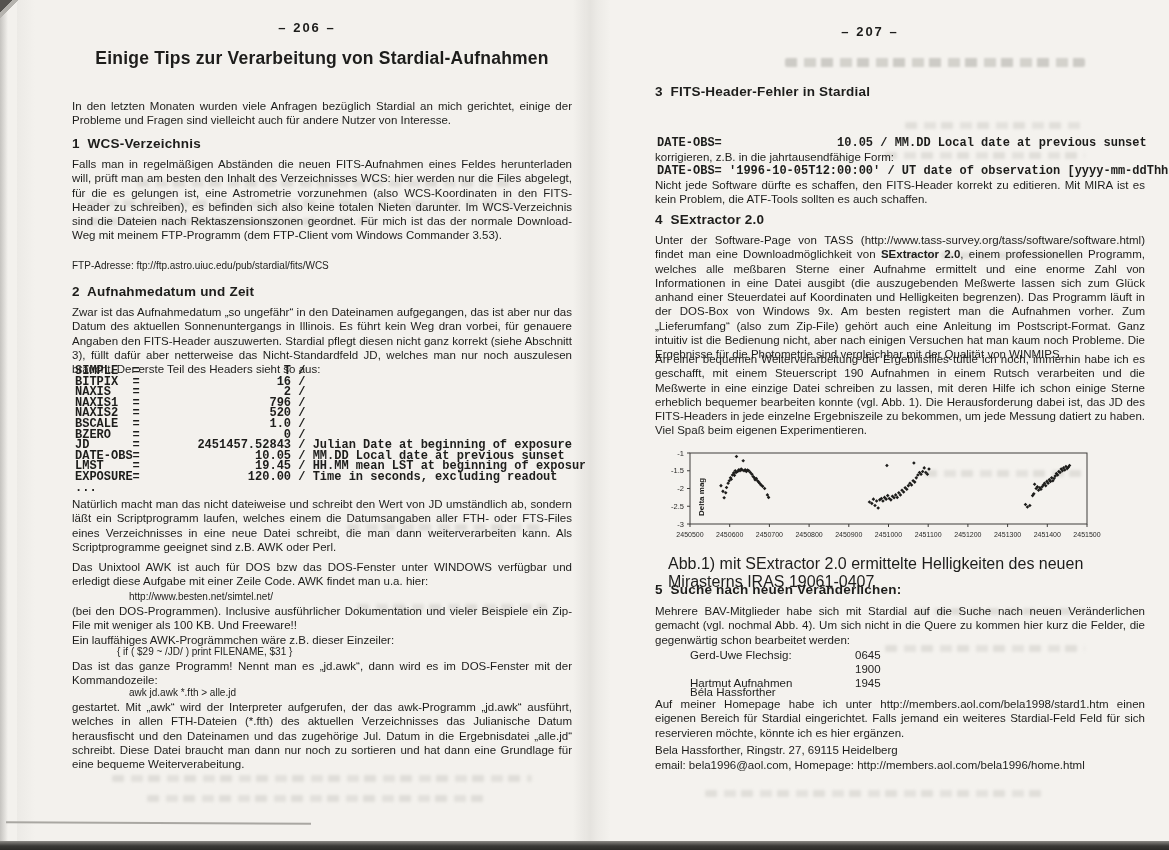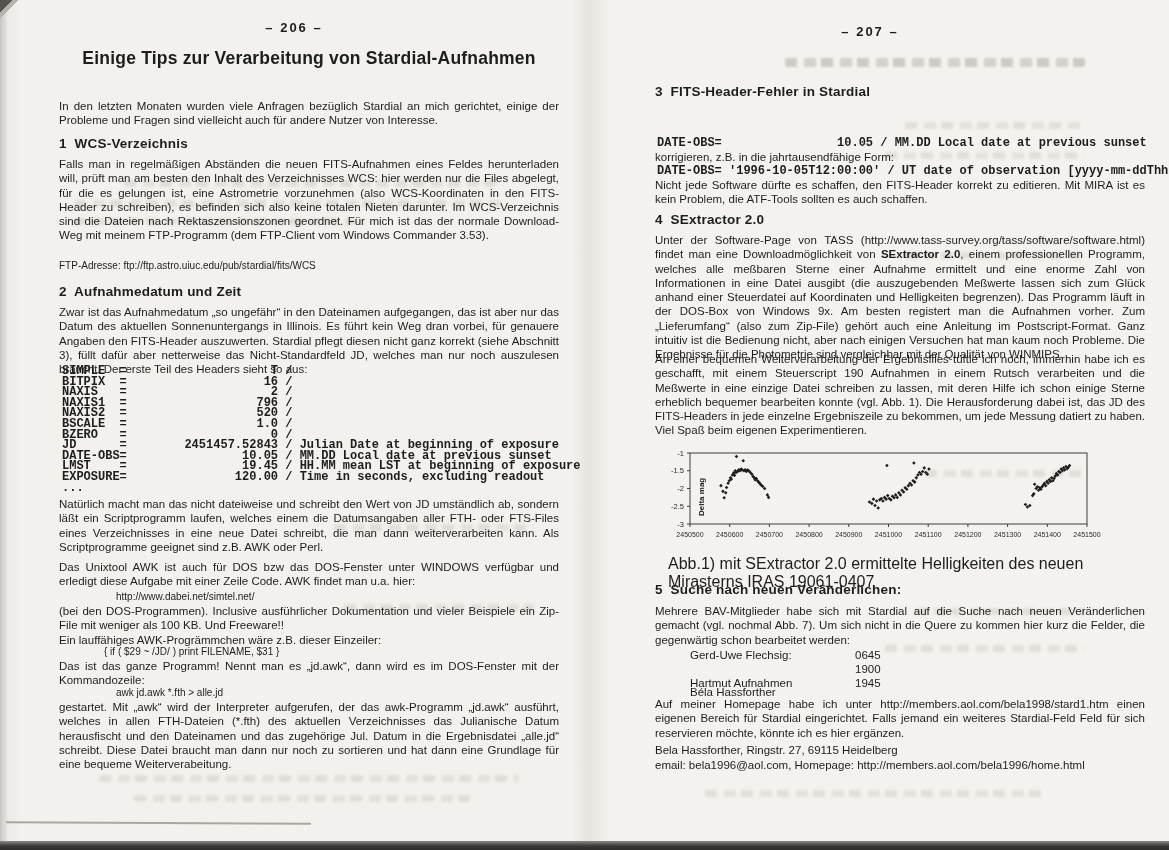--- a/index.html
+++ b/index.html
@@ -1,19 +1,19 @@
 <!DOCTYPE html>
 <html><head>
 <meta charset="utf-8">
 <style>
   html,body{margin:0;padding:0;}
   body{width:1169px;height:850px;position:relative;background:#f3f1ed;
        font-family:"Liberation Sans",sans-serif;color:#1d1d1b;overflow:hidden;}
   .page{position:absolute;top:0;height:850px;}
-  #page-left{left:4px;width:585px;background:linear-gradient(90deg,#eceae6 0,#f3f1ed 18px);padding-left:35px;}
+  #page-left{left:17px;width:585px;background:linear-gradient(90deg,#eceae6 0,#f3f1ed 18px);padding-left:35px;}
   #page-right{left:585px;width:584px;background:#f4f2ee;}
   .abs{position:absolute;}
   .pageno{font-size:13px;font-weight:bold;letter-spacing:2px;text-align:center;}
   .doc-title{font-size:17.5px;font-weight:bold;text-align:center;letter-spacing:.2px;}
   .h{font-size:13.5px;font-weight:bold;white-space:pre;letter-spacing:.2px;}
   .para{font-size:11.5px;line-height:14.3px;text-align:justify;}
   .mono{font-family:"Liberation Mono",monospace;font-size:12px;font-weight:bold;
         line-height:10.6px;white-space:pre;margin:0;}
   .codeline{font-size:10px;}
   .caption{font-size:16px;}
@@ -63,21 +63,21 @@
 BSCALE  =                  1.0 /
 BZERO   =                    0 /
 JD      =        2451457.52843 / Julian Date at beginning of exposure
 DATE-OBS=                10.05 / MM.DD Local date at previous sunset
 LMST    =                19.45 / HH.MM mean LST at beginning of exposure
 EXPOSURE=               120.00 / Time in seconds, excluding readout
 ...</pre>
 
   <div class="abs para" style="left:55px;top:497px;width:500px">Natürlich macht man das nicht dateiweise und schreibt den Wert von JD umständlich ab, sondern läßt ein Scriptprogramm laufen, welches einem die Datumsangaben aller FTH- oder FTS-Files eines Verzeichnisses in eine neue Datei schreibt, die man dann weiterverarbeiten kann. Als Scriptprogramme geeignet sind z.B. AWK oder Perl.</div>
   <div class="abs para" style="left:55px;top:560px;width:500px">Das Unixtool AWK ist auch für DOS bzw das DOS-Fenster unter WINDOWS verfügbar und erledigt diese Aufgabe mit einer Zeile Code. AWK findet man u.a. hier:</div>
-  <div class="abs codeline" style="left:112px;top:591px">http://www.dabei.net/simtel.net/</div>
+  <div class="abs codeline" style="left:112px;top:591px">http://www.besten.net/simtel.net/</div>
   <div class="abs para" style="left:55px;top:604px;width:500px">(bei den DOS-Programmen). Inclusive ausführlicher Dokumentation und vieler Beispiele ein Zip-File mit weniger als 100 KB. Und Freeware!!</div>
   <div class="abs para" style="left:55px;top:633px;width:500px">Ein lauffähiges AWK-Progrämmchen wäre z.B. dieser Einzeiler:</div>
   <div class="abs codeline" style="left:100px;top:646px">{ if ( $29 ~ /JD/ ) print FILENAME, $31 }</div>
   <div class="abs para" style="left:55px;top:659px;width:500px">Das ist das ganze Programm! Nennt man es „jd.awk“, dann wird es im DOS-Fenster mit der Kommandozeile:</div>
   <div class="abs codeline" style="left:112px;top:687px">awk jd.awk *.fth &gt; alle.jd</div>
   <div class="abs para" style="left:55px;top:700px;width:500px">gestartet. Mit „awk“ wird der Interpreter aufgerufen, der das awk-Programm „jd.awk“ ausführt, welches in allen FTH-Dateien (*.fth) des aktuellen Verzeichnisses das Julianische Datum herausfischt und den Dateinamen und das zugehörige Jul. Datum in die Ergebnisdatei „alle.jd“ schreibt. Diese Datei braucht man dann nur noch zu sortieren und hat dann eine Grundlage für eine bequeme Weiterverabeitung.</div>
 </div>
 
 <div class="page" id="page-right">
   <i class="ghost strong" style="left:200px;top:58px;width:300px"></i>
@@ -250,21 +250,21 @@
         <path d="M 414.768 20.24 L 416.568 22.04 L 414.768 23.84 L 412.96799999999996 22.04 Z" fill="#1d1d1b"></path>
         <path d="M 415.959 16.689999999999994 L 417.759 18.489999999999995 L 415.959 20.289999999999996 L 414.159 18.489999999999995 Z" fill="#1d1d1b"></path>
         <path d="M 417.15 18.819999999999997 L 418.95 20.619999999999997 L 417.15 22.419999999999998 L 415.34999999999997 20.619999999999997 Z" fill="#1d1d1b"></path>
         <path d="M 418.341 17.399999999999995 L 420.141 19.199999999999996 L 418.341 20.999999999999996 L 416.541 19.199999999999996 Z" fill="#1d1d1b"></path>
         <path d="M 419.532 15.625000000000004 L 421.332 17.425000000000004 L 419.532 19.225000000000005 L 417.73199999999997 17.425000000000004 Z" fill="#1d1d1b"></path>
       </svg>
   </div>
   <div class="abs caption" style="left:83px;top:555px;width:470px">Abb.1) mit SExtractor 2.0 ermittelte Helligkeiten des neuen Mirasterns IRAS 19061-0407</div>
 
   <div class="abs h" style="left:70px;top:582px">5  Suche nach neuen Veränderlichen:</div>
-  <div class="abs para" style="left:70px;top:604px;width:490px">Mehrere BAV-Mitglieder habe sich mit Stardial auf die Suche nach neuen Veränderlichen gemacht (vgl. nochmal Abb. 7). Um sich nicht in die Quere zu kommen hier kurz die Felder, die gegenwärtig schon bearbeitet werden:</div>
+  <div class="abs para" style="left:70px;top:604px;width:490px">Mehrere BAV-Mitglieder habe sich mit Stardial auf die Suche nach neuen Veränderlichen gemacht (vgl. nochmal Abb. 4). Um sich nicht in die Quere zu kommen hier kurz die Felder, die gegenwärtig schon bearbeitet werden:</div>
   <div class="abs fieldname" style="left:105px;top:649px">Gerd-Uwe Flechsig:</div>
   <div class="abs fieldval" style="left:270px;top:649px">0645</div>
   <div class="abs fieldname" style="left:105px;top:686px">Béla Hassforther</div>
   <div class="abs fieldval" style="left:270px;top:663px">1900</div>
   <div class="abs fieldname" style="left:105px;top:677px">Hartmut Aufnahmen</div>
   <div class="abs fieldval" style="left:270px;top:677px">1945</div>
   <div class="abs para" style="left:70px;top:697px;width:490px">Auf meiner Homepage habe ich unter http://members.aol.com/bela1998/stard1.htm einen eigenen Bereich für Stardial eingerichtet. Falls jemand ein weiteres Stardial-Feld Feld für sich reservieren möchte, könnte ich es hier ergänzen.</div>
 
   <div class="abs para" style="left:70px;top:743px;width:490px">Bela Hassforther, Ringstr. 27, 69115 Heidelberg</div>
   <div class="abs para" style="left:70px;top:758px;width:490px">email: bela1996@aol.com, Homepage: http://members.aol.com/bela1996/home.html</div>

